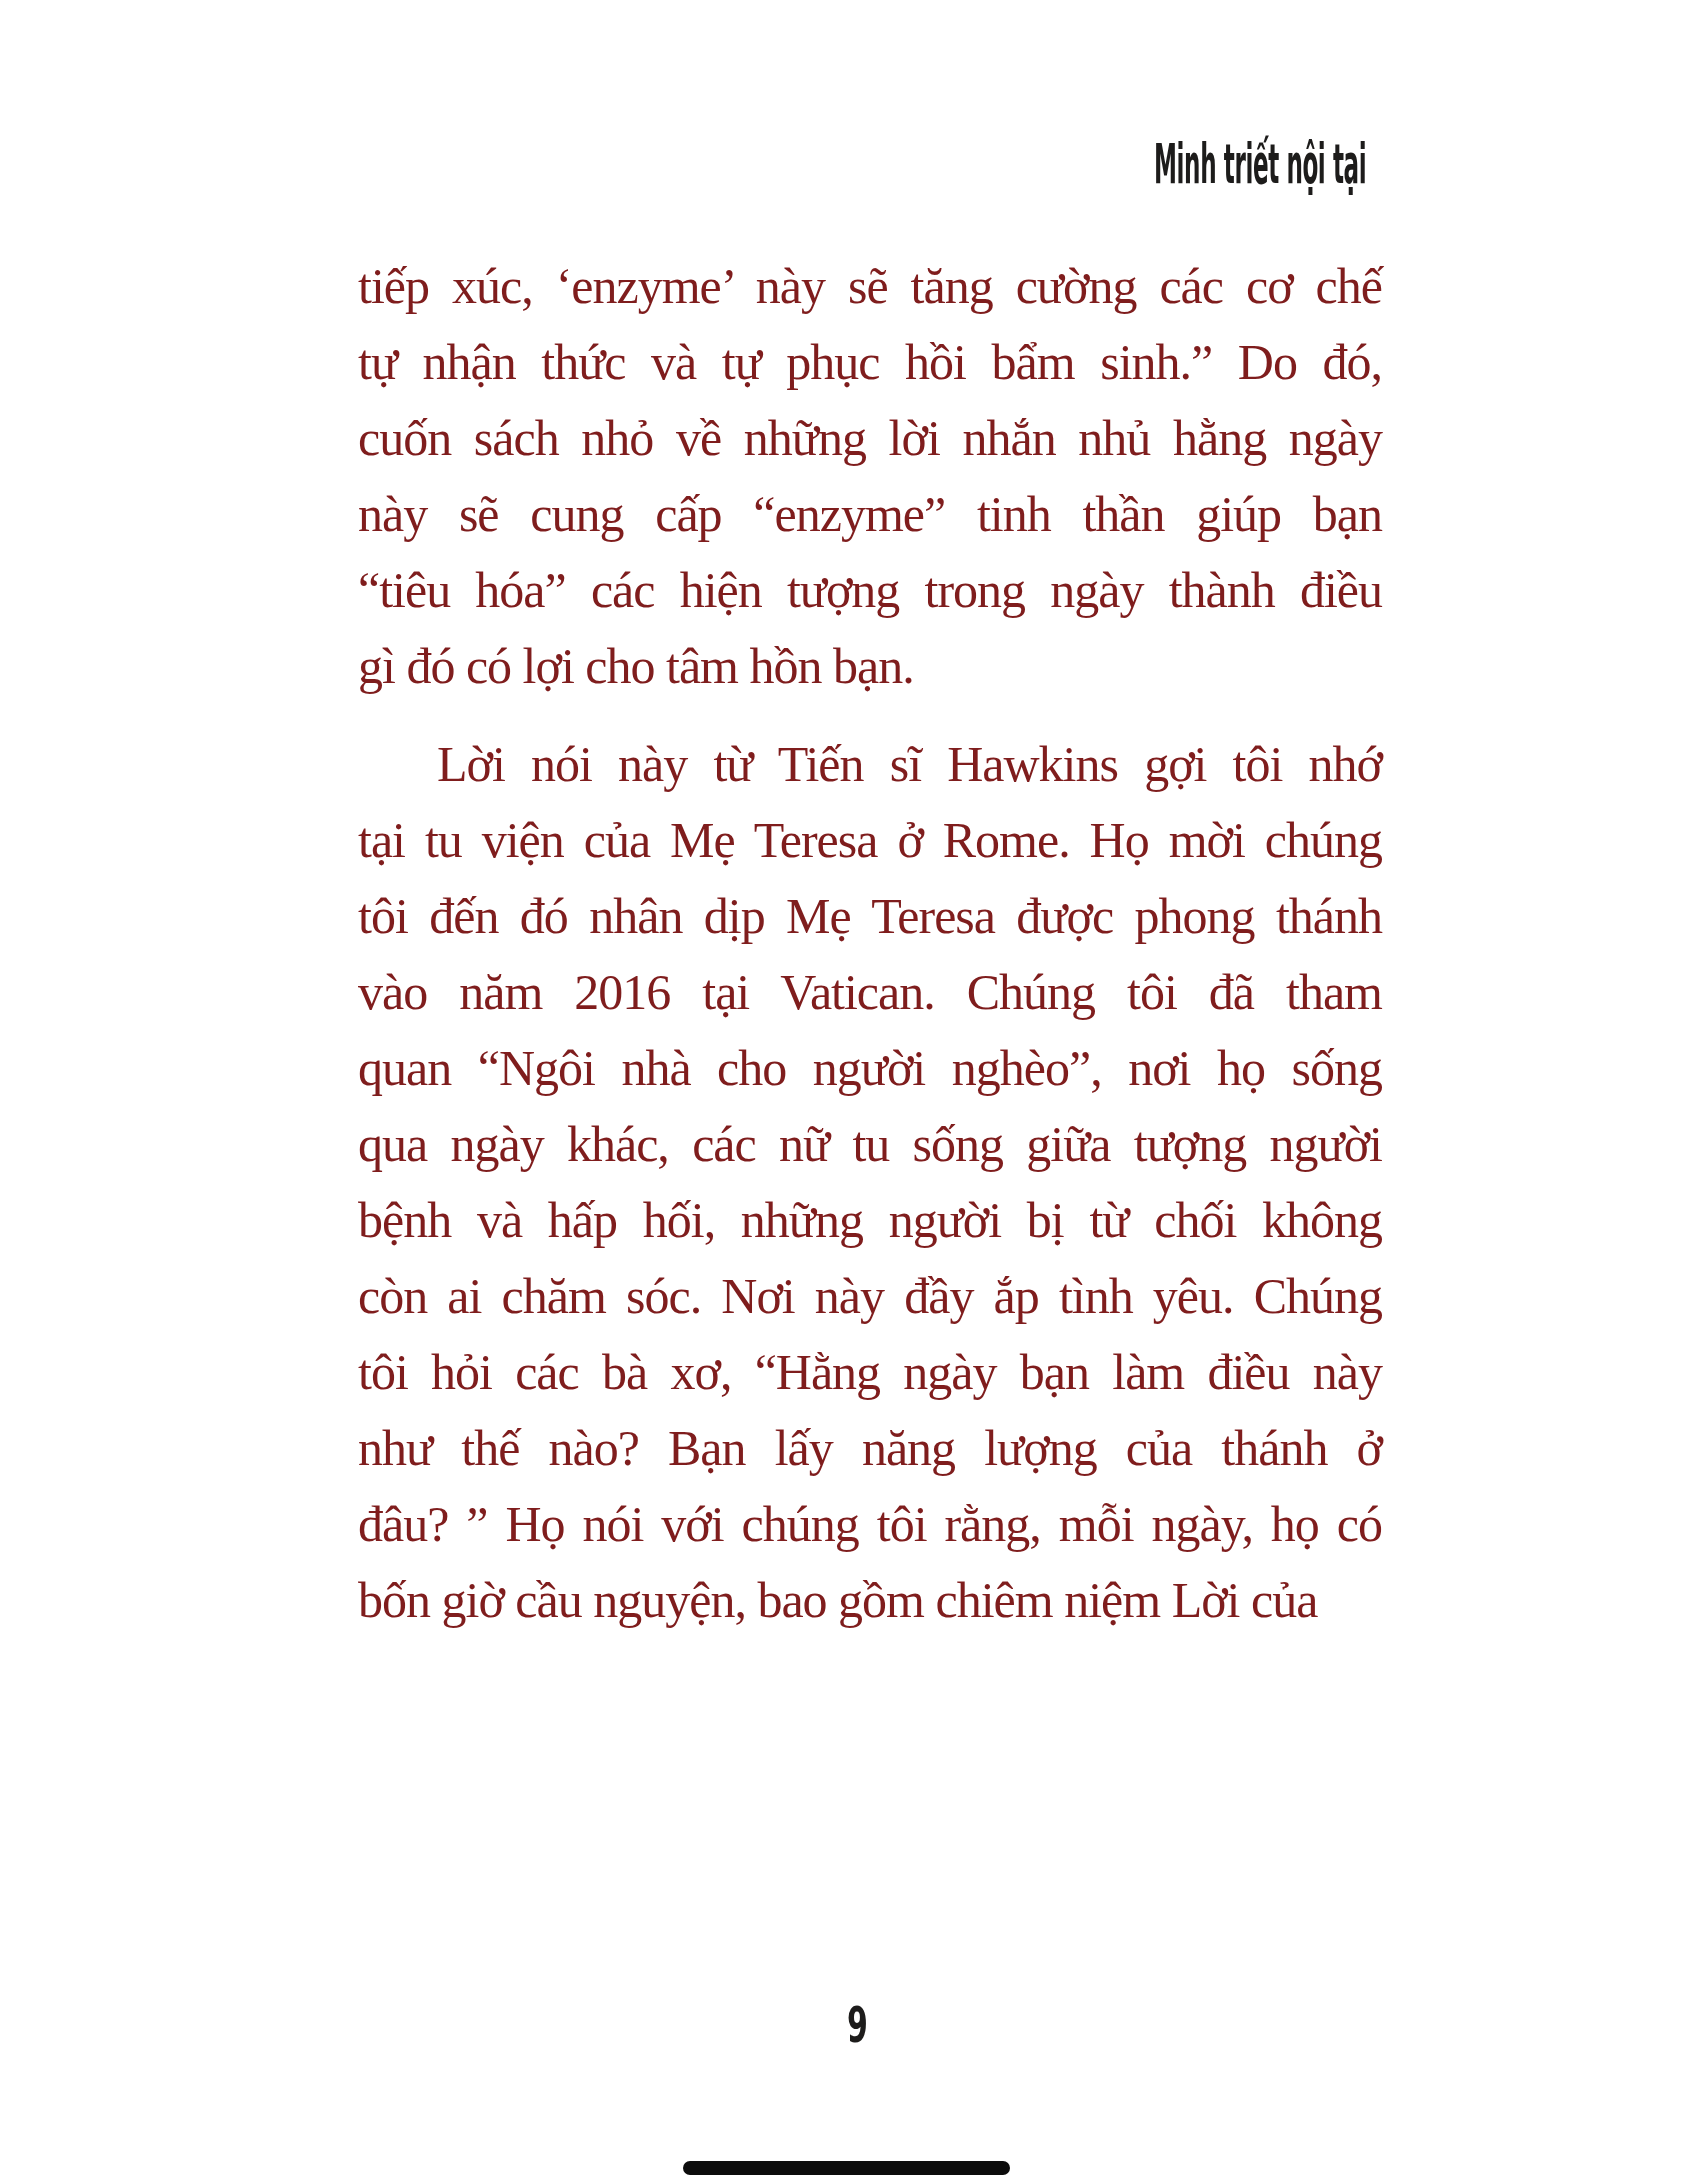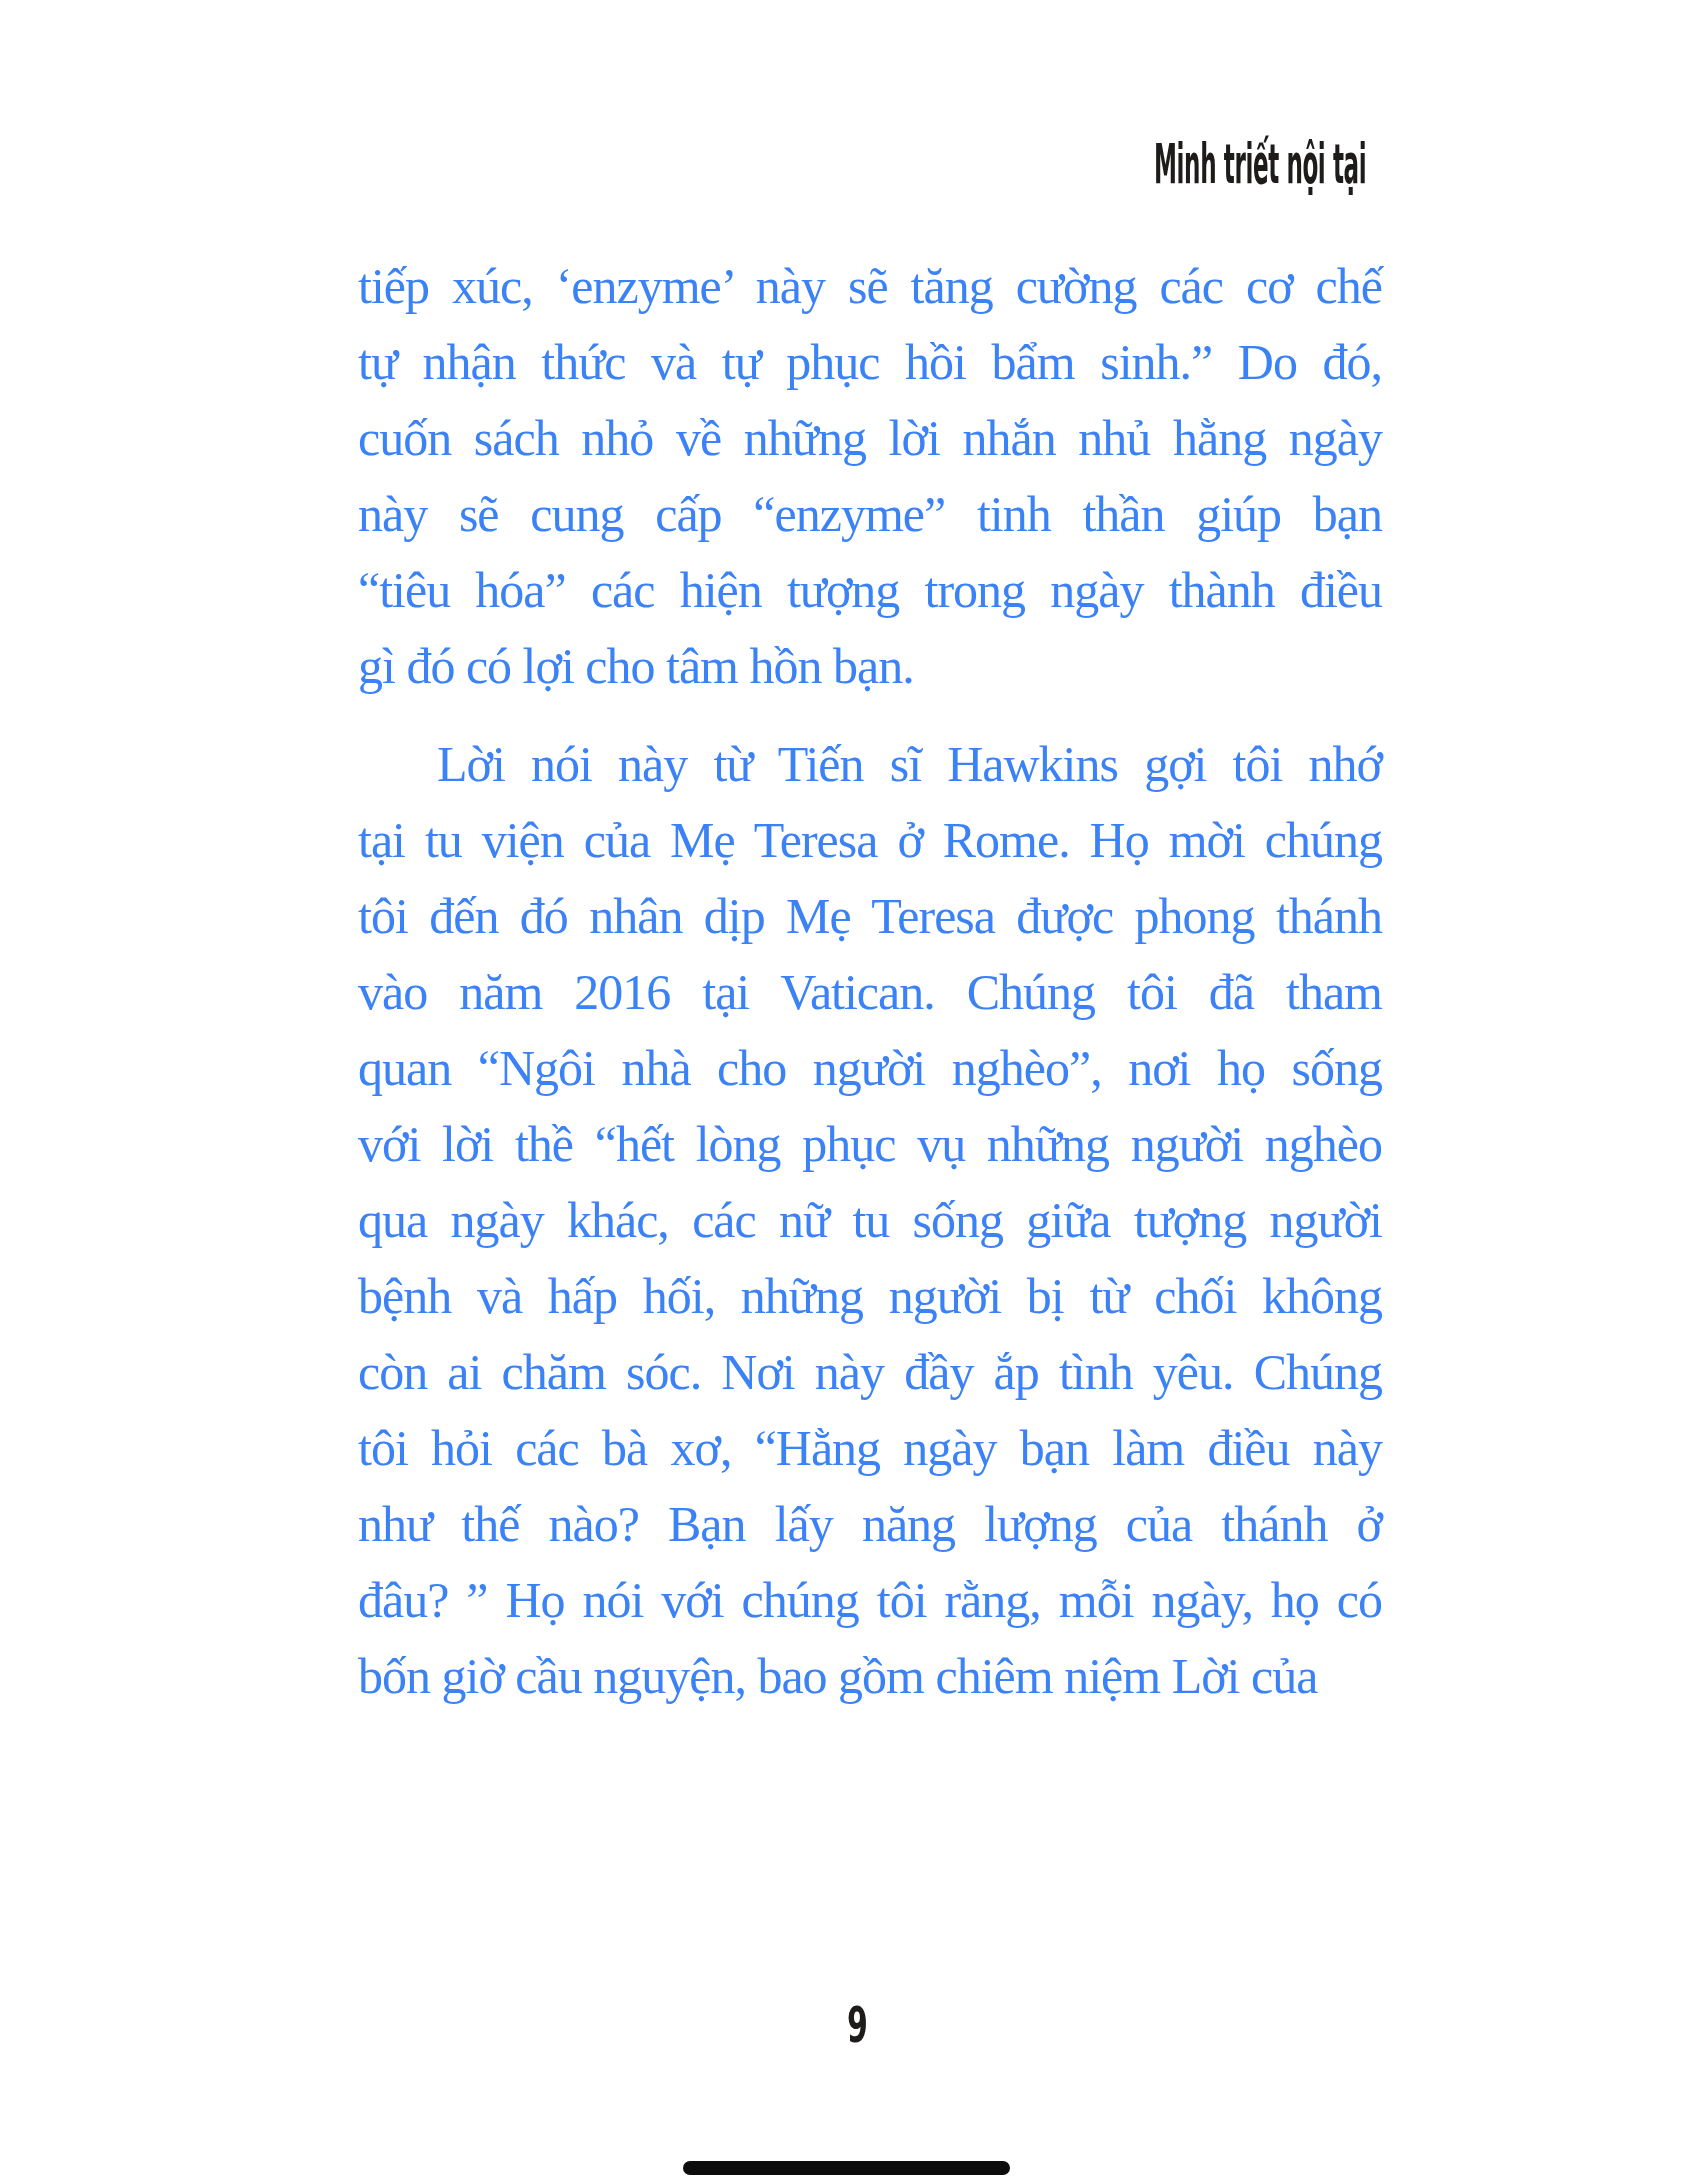--- a/index.html
+++ b/index.html
@@ -34,21 +34,21 @@
     transform-origin: 100% 50%;
   }
   
   .body-text {
     position: absolute;
     left: 358px;
     top: 248px;
     width: 1024px;
     font-size: 50px;
     letter-spacing: -1px;
-    color: #3b82f6;
+    color: #7f1d1d;
   }
   .paragraph { margin: 0; }
   .paragraph.p2 { margin-top: 22px; }
   .line {
     height: 76px;
     line-height: 76px;
     text-align: justify;
     text-align-last: justify;
     text-justify: inter-word;
     white-space: normal;
@@ -101,21 +101,20 @@
       <div class="line">“tiêu hóa” các hiện tượng trong ngày thành điều</div>
       <div class="line para-end">gì đó có lợi cho tâm hồn bạn.</div>
     </div>
 
     <div class="paragraph p2">
       <div class="line indent">Lời nói này từ Tiến sĩ Hawkins gợi tôi nhớ</div>
       <div class="line">tại tu viện của Mẹ Teresa ở Rome. Họ mời chúng</div>
       <div class="line">tôi đến đó nhân dịp Mẹ Teresa được phong thánh</div>
       <div class="line">vào năm 2016 tại Vatican. Chúng tôi đã tham</div>
       <div class="line">quan “Ngôi nhà cho người nghèo”, nơi họ sống</div>
-      <div class="line">với lời thề “hết lòng phục vụ những người nghèo</div>
       <div class="line">qua ngày khác, các nữ tu sống giữa tượng người</div>
       <div class="line">bệnh và hấp hối, những người bị từ chối không</div>
       <div class="line">còn ai chăm sóc. Nơi này đầy ắp tình yêu. Chúng</div>
       <div class="line">tôi hỏi các bà xơ, “Hằng ngày bạn làm điều này</div>
       <div class="line">như thế nào? Bạn lấy năng lượng của thánh ở</div>
       <div class="line">đâu? ” Họ nói với chúng tôi rằng, mỗi ngày, họ có</div>
       <div class="line para-end">bốn giờ cầu nguyện, bao gồm chiêm niệm Lời của</div>
     </div>
 
   </div>

